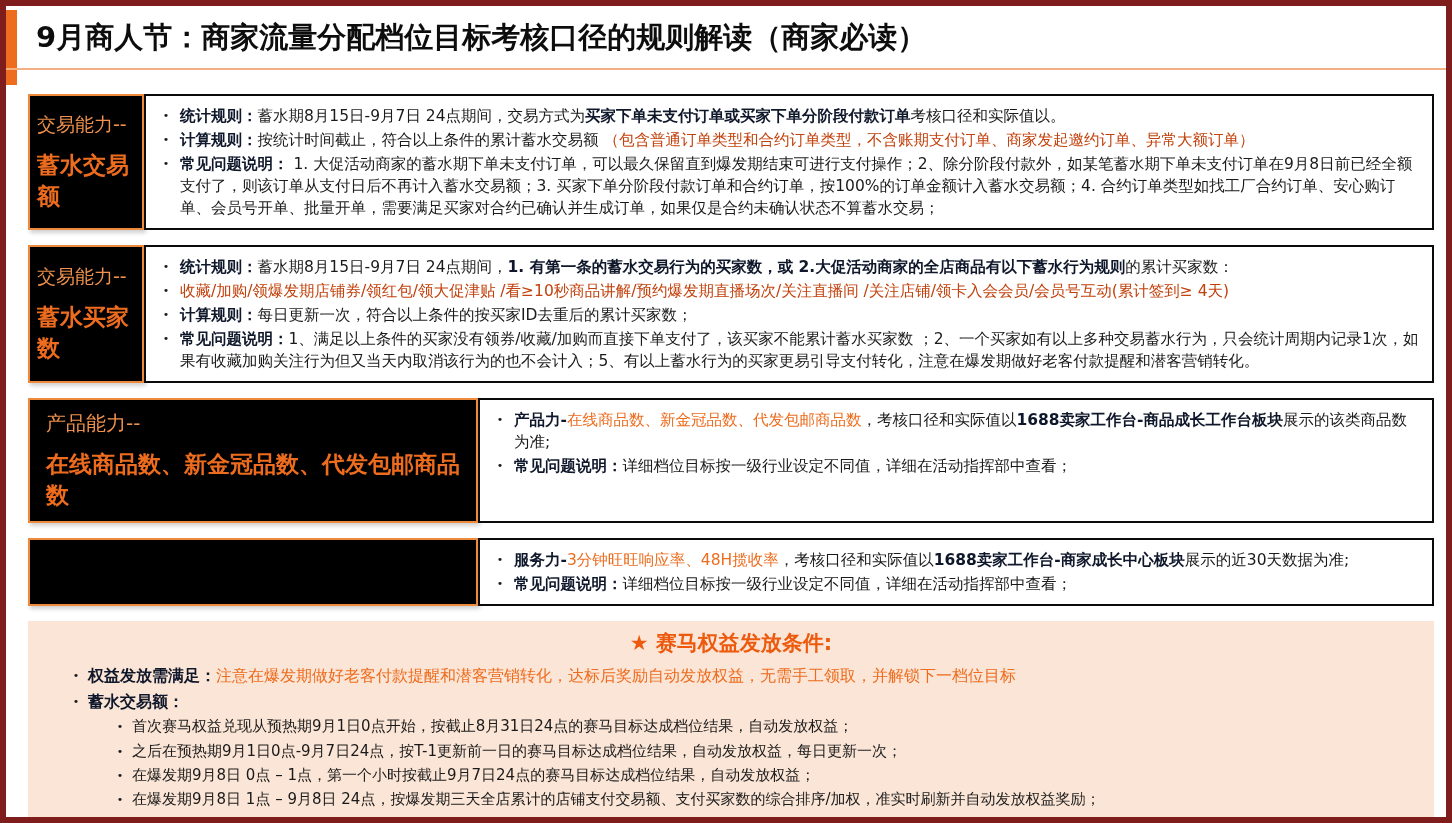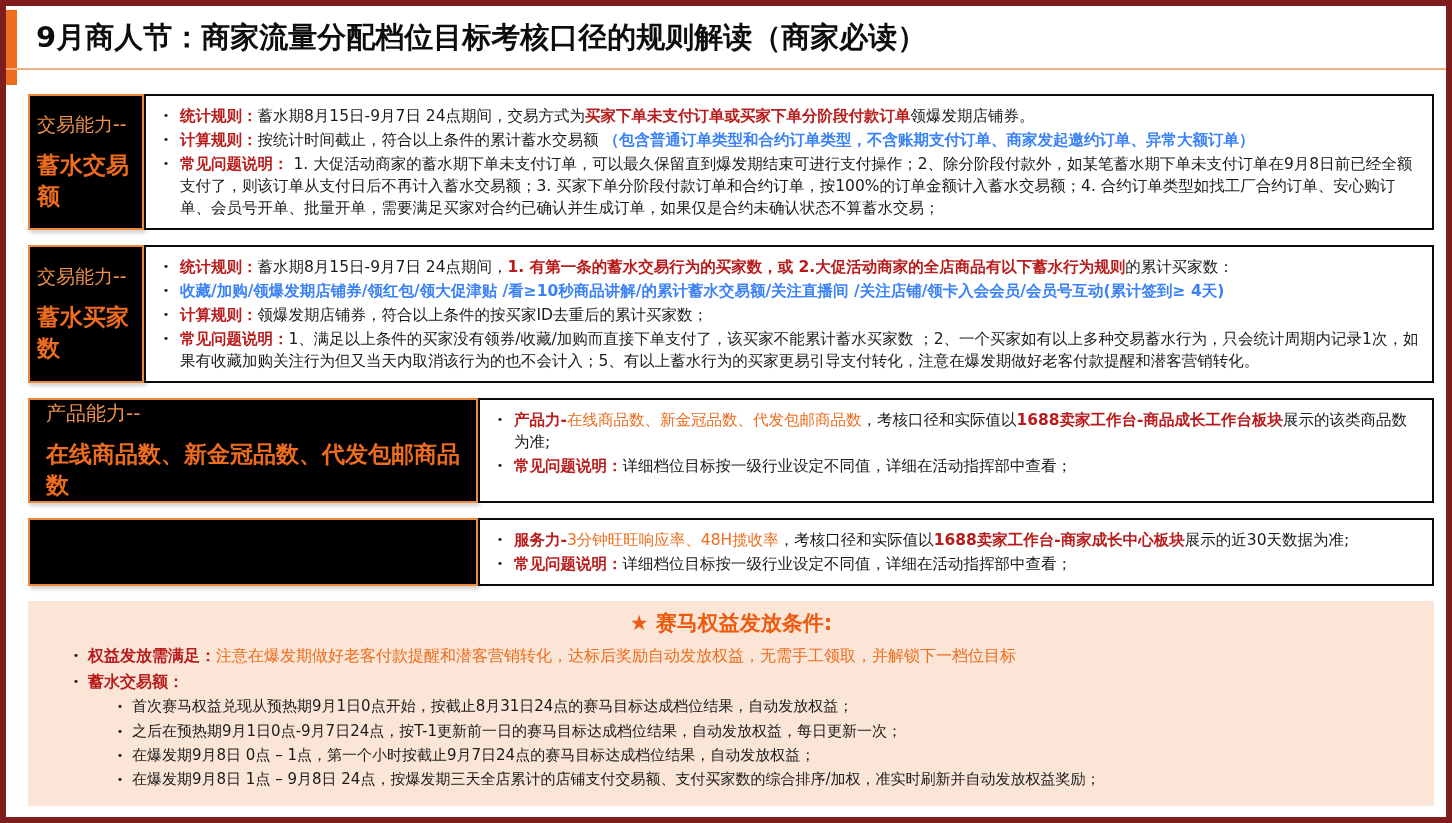--- a/index.html
+++ b/index.html
@@ -30,35 +30,35 @@
     position: absolute; top: 88px; left: 22px; right: 12px;
   }
   .row { display: flex; align-items: stretch; margin-bottom: 15px; }
   .label-box {
     background: #000000;
     border: 2px solid #ED8A3C;
     box-shadow: 2px 3px 4px rgba(0,0,0,0.18);
     display: flex; flex-direction: column; justify-content: center;
   }
   .label-narrow { width: 116px; padding: 6px 7px; }
-  .label-wide   { width: 450px; padding: 0 16px; }
+  .label-wide   { width: 450px; padding: 10px 16px; }
   .label-l1 { color: #F0914D; font-size: 19px; }
   .label-wide .label-l1 { font-size: 20px; }
   .label-l2 { color: #ED6C1E; font-size: 23px; font-weight: bold; margin-top: 12px; }
   .content-box {
     flex: 1; background: #ffffff;
     border: 2px solid #0a0a0a;
     padding: 7px 12px 7px 6px;
   }
   .bullet { display: flex; font-size: 15.5px; line-height: 1.42; color: #1a1a1a; margin: 2px 0; }
   .dot { flex: 0 0 28px; text-align: center; font-size: 11px; padding-top: 3px; color: #1a1a1a; }
   .btext { flex: 1; }
-  .seg-bold { font-weight: bold; color: #b91c1c; }
+  .seg-bold { font-weight: bold; color: #0f172a; }
   .seg-orange { color: #ED6C1E; }
-  .seg-orange-bold { color: #3b82f6; font-weight: bold; }
+  .seg-orange-bold { color: #c2410c; font-weight: normal; }
   .bottom-panel {
     background: #FBE5D6;
     padding: 6px 18px 12px 18px;
     min-height: 192px;
   }
   .bottom-title {
     text-align: center; color: #ED5A0D;
     font-size: 21px; font-weight: bold;
     margin: 2px 0 8px 0;
   }
@@ -79,21 +79,21 @@
   <div class="content">
 
     <div class="row">
       <div class="label-box label-narrow">
         <div class="label-l1">交易能力--</div>
         <div class="label-l2">蓄水交易额</div>
       </div>
       <div class="content-box">
           <div class="bullet lv1">
             <span class="dot">•</span>
-            <span class="btext"><span class="seg-bold">统计规则：</span><span>蓄水期8月15日-9月7日 24点期间，交易方式为</span><span class="seg-bold">买家下单未支付订单或买家下单分阶段付款订单</span><span>领爆发期店铺券。</span></span>
+            <span class="btext"><span class="seg-bold">统计规则：</span><span>蓄水期8月15日-9月7日 24点期间，交易方式为</span><span class="seg-bold">买家下单未支付订单或买家下单分阶段付款订单</span><span>考核口径和实际值以。</span></span>
           </div>
           <div class="bullet lv1">
             <span class="dot">•</span>
             <span class="btext"><span class="seg-bold">计算规则：</span><span>按统计时间截止，符合以上条件的累计蓄水交易额 </span><span class="seg-orange-bold">（包含普通订单类型和合约订单类型，不含账期支付订单、商家发起邀约订单、异常大额订单）</span></span>
           </div>
           <div class="bullet lv1">
             <span class="dot">•</span>
             <span class="btext"><span class="seg-bold">常见问题说明：</span><span> 1. 大促活动商家的蓄水期下单未支付订单，可以最久保留直到爆发期结束可进行支付操作；2、除分阶段付款外，如某笔蓄水期下单未支付订单在9月8日前已经全额支付了，则该订单从支付日后不再计入蓄水交易额；3. 买家下单分阶段付款订单和合约订单，按100%的订单金额计入蓄水交易额；4. 合约订单类型如找工厂合约订单、安心购订单、会员号开单、批量开单，需要满足买家对合约已确认并生成订单，如果仅是合约未确认状态不算蓄水交易；</span></span>
           </div>
         </div>
@@ -104,25 +104,25 @@
         <div class="label-l1">交易能力--</div>
         <div class="label-l2">蓄水买家数</div>
       </div>
       <div class="content-box">
           <div class="bullet lv1">
             <span class="dot">•</span>
             <span class="btext"><span class="seg-bold">统计规则：</span><span>蓄水期8月15日-9月7日 24点期间，</span><span class="seg-bold">1. 有第一条的蓄水交易行为的买家数，或 2.大促活动商家的全店商品有以下蓄水行为规则</span><span>的累计买家数：</span></span>
           </div>
           <div class="bullet lv1">
             <span class="dot">•</span>
-            <span class="btext"><span class="seg-orange-bold">收藏/加购/领爆发期店铺券/领红包/领大促津贴 /看≥10秒商品讲解/的累计蓄水交易额/关注直播间 /关注店铺/领卡入会会员/会员号互动(累计签到≥ 4天)</span></span>
+            <span class="btext"><span class="seg-orange-bold">收藏/加购/领爆发期店铺券/领红包/领大促津贴 /看≥10秒商品讲解/预约爆发期直播场次/关注直播间 /关注店铺/领卡入会会员/会员号互动(累计签到≥ 4天)</span></span>
           </div>
           <div class="bullet lv1">
             <span class="dot">•</span>
-            <span class="btext"><span class="seg-bold">计算规则：</span><span>领爆发期店铺券，符合以上条件的按买家ID去重后的累计买家数；</span></span>
+            <span class="btext"><span class="seg-bold">计算规则：</span><span>每日更新一次，符合以上条件的按买家ID去重后的累计买家数；</span></span>
           </div>
           <div class="bullet lv1">
             <span class="dot">•</span>
             <span class="btext"><span class="seg-bold">常见问题说明：</span><span>1、满足以上条件的买家没有领券/收藏/加购而直接下单支付了，该买家不能累计蓄水买家数 ；2、一个买家如有以上多种交易蓄水行为，只会统计周期内记录1次，如果有收藏加购关注行为但又当天内取消该行为的也不会计入；5、有以上蓄水行为的买家更易引导支付转化，注意在爆发期做好老客付款提醒和潜客营销转化。</span></span>
           </div>
         </div>
     </div>
 
     <div class="row">
       <div class="label-box label-wide">

